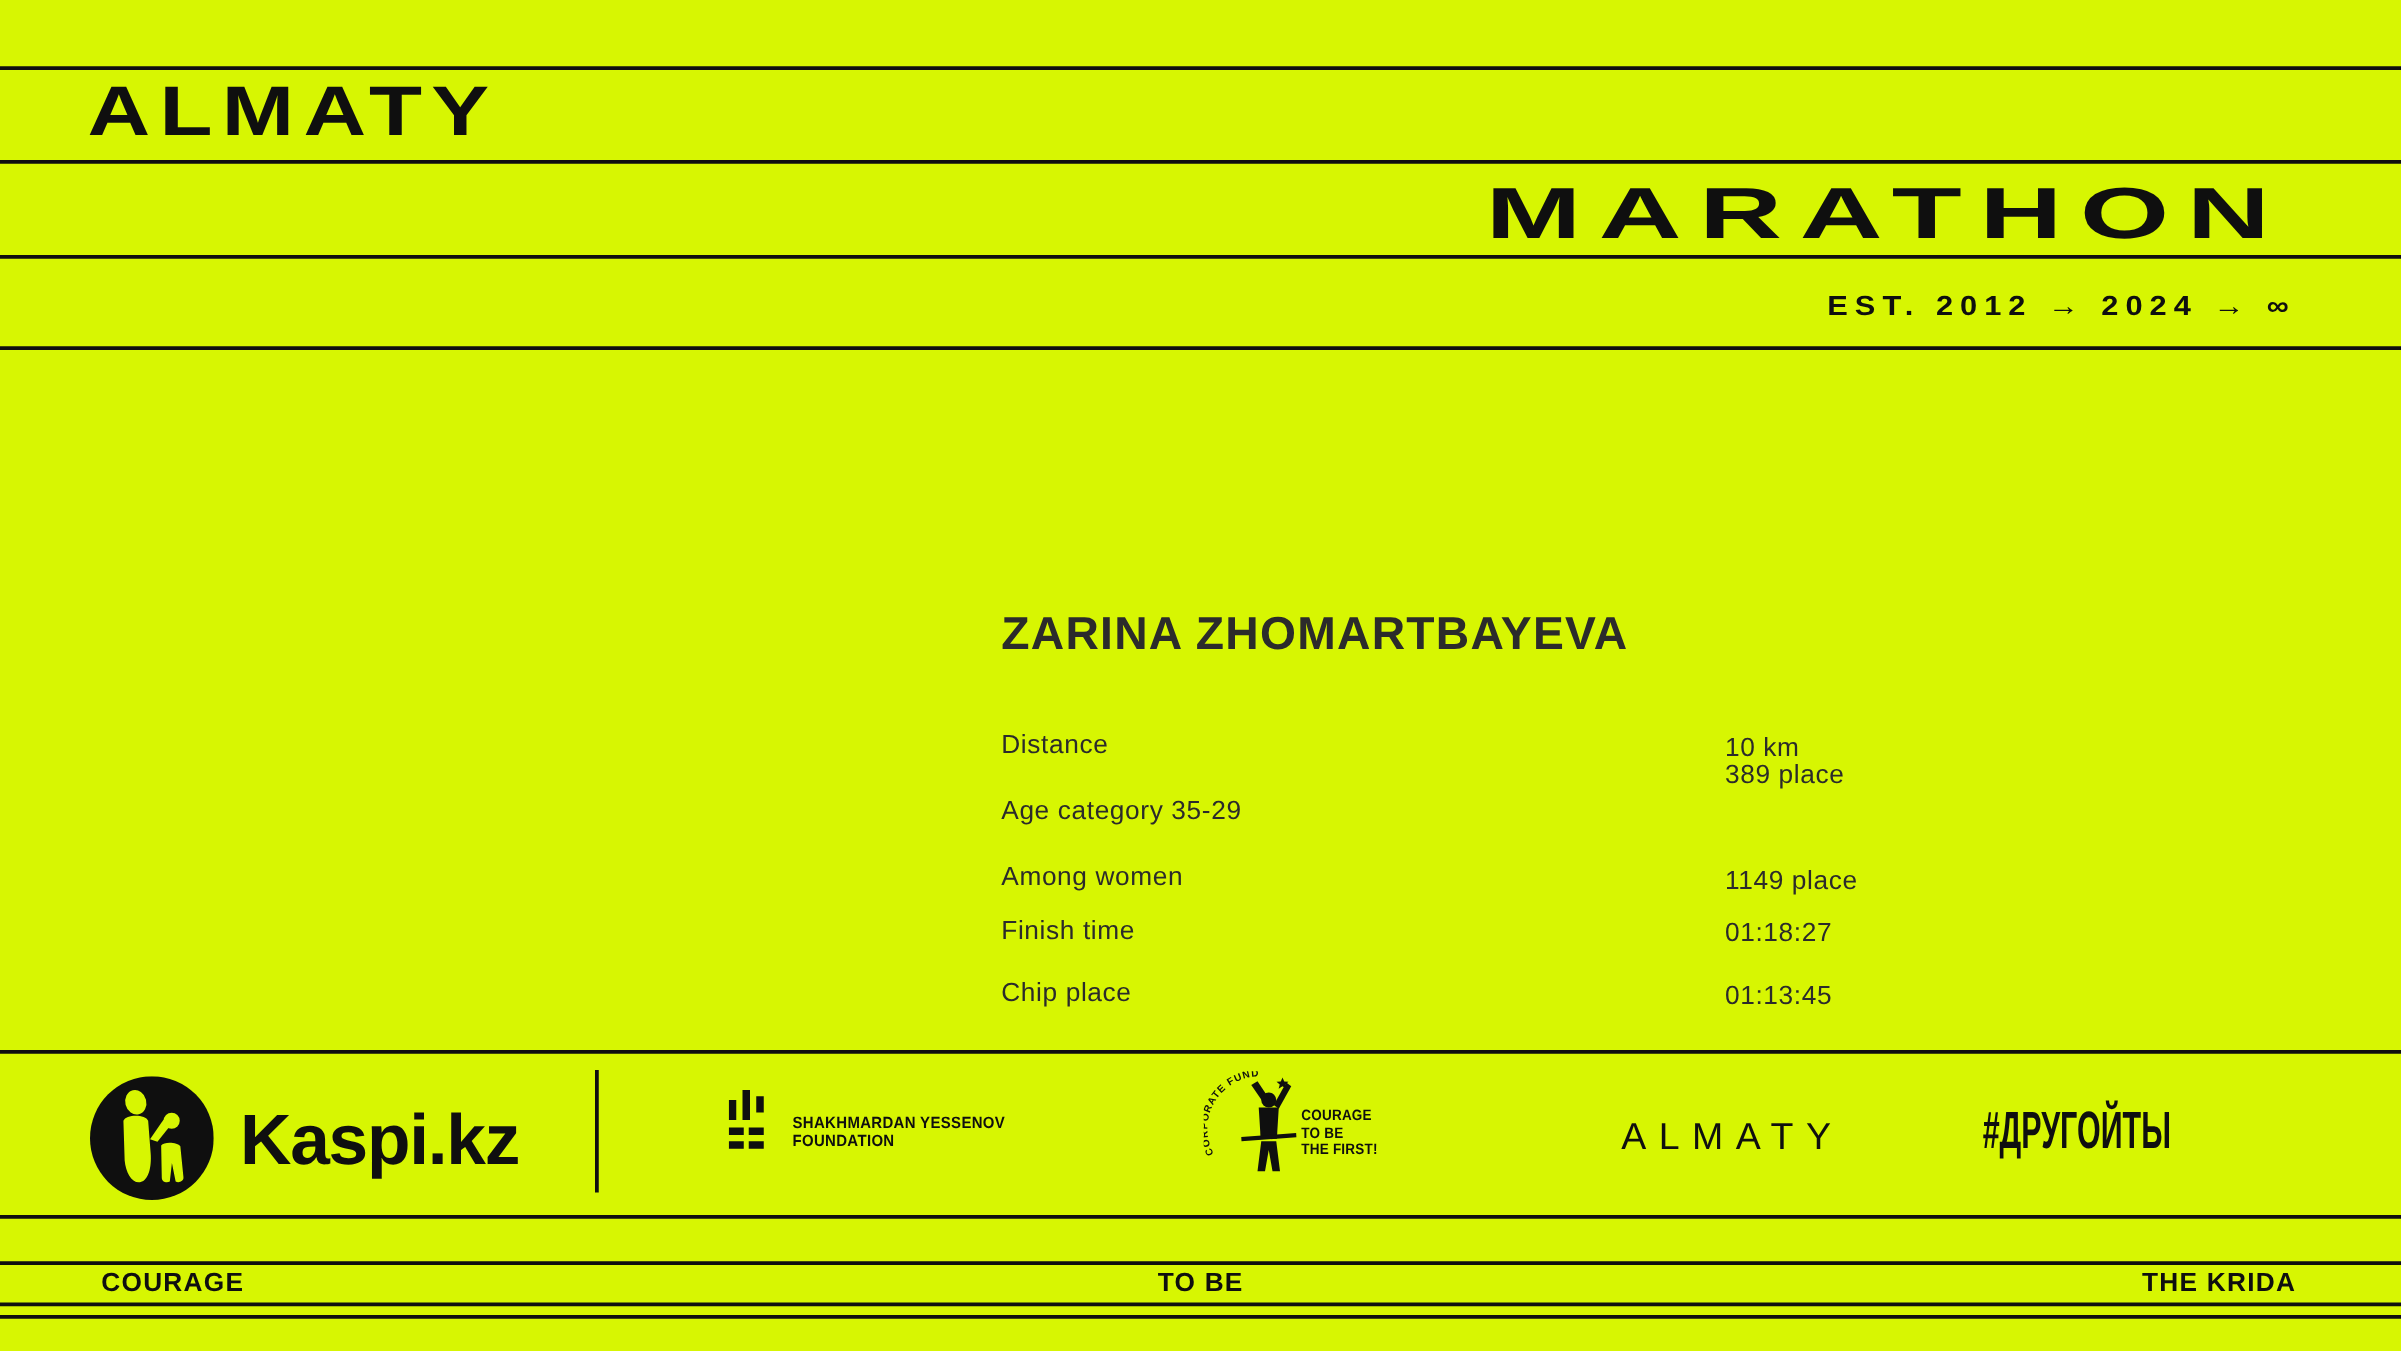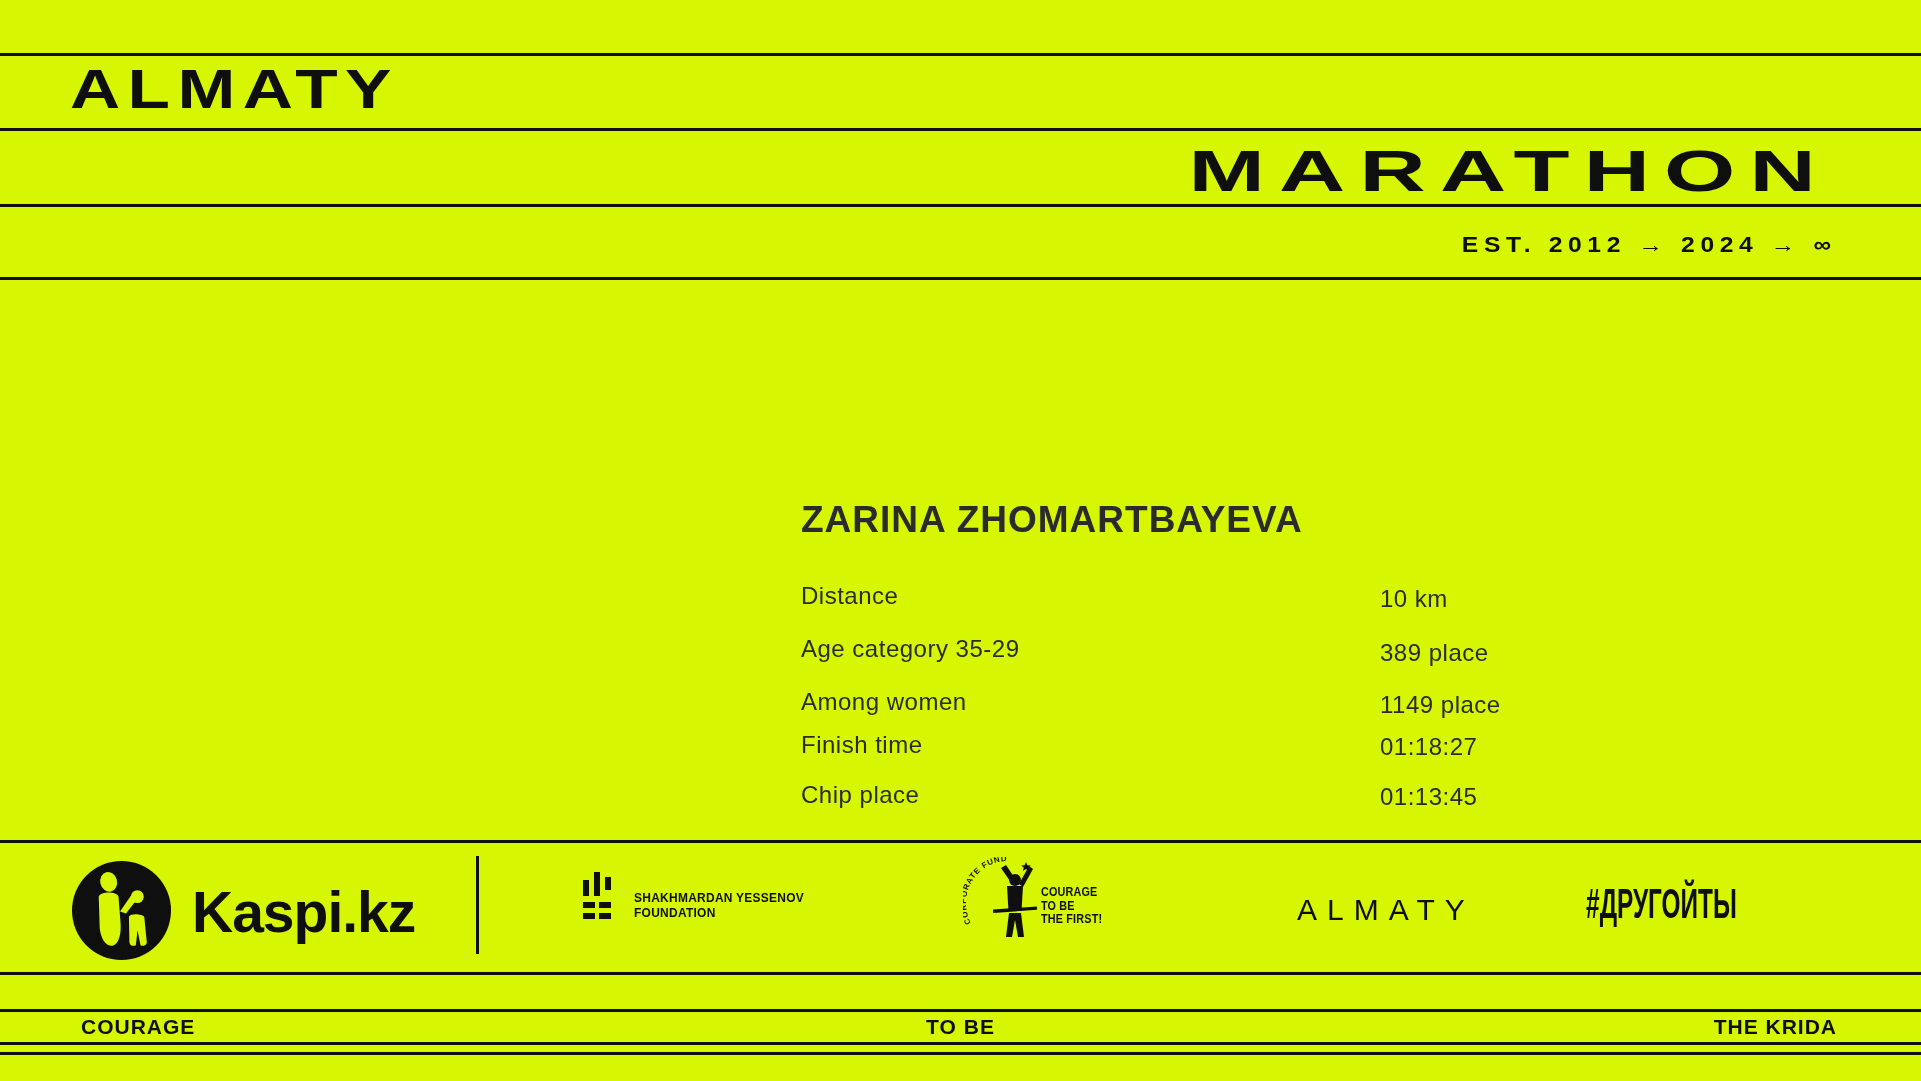--- a/index.html
+++ b/index.html
@@ -26,25 +26,25 @@
     font-weight:bold; letter-spacing:5px; transform:scaleX(1.12);
     transform-origin:right top; white-space:nowrap;
   }
 
   
   .cert-title {
     position:absolute; right:79px; top:323px; font-size:107px; line-height:107px;
     font-weight:normal; letter-spacing:2px; white-space:nowrap;
   }
   .athlete {
-    position:absolute; left:801px; top:501px; font-size:37px; line-height:38px;
+    position:absolute; left:801px; top:488px; font-size:37px; line-height:38px;
     font-weight:bold; letter-spacing:1px; color:#2B2B2B; white-space:nowrap;
   }
   .dlabel, .dvalue {
-    position:absolute; font-size:24px; line-height:29px; color:#2B2B2B;
+    position:absolute; font-size:21px; line-height:29px; color:#2B2B2B;
     letter-spacing:0.5px; white-space:nowrap;
   }
   .dlabel { left:801px; }
   .dvalue { left:1380px; }
 
   
   .kaspi-badge { position:absolute; left:72px; top:861px; width:99px; height:99px; }
   .kaspi-word {
     position:absolute; left:192px; top:884px; font-size:57px; line-height:57px;
     font-weight:bold; letter-spacing:-1px; white-space:nowrap;
@@ -98,21 +98,21 @@
 
   <div class="almaty">ALMATY</div>
   <div class="marathon">MARATHON</div>
   <div class="est">EST. 2012 → 2024 → ∞</div>
 
   <div class="athlete">ZARINA ZHOMARTBAYEVA</div>
 
   <div class="dlabel" style="top:581px">Distance</div>
   <div class="dvalue" style="top:584px">10 km</div>
   <div class="dlabel" style="top:634px">Age category 35-29</div>
-  <div class="dvalue" style="top:638px">389 place</div>
+  <div class="dvalue" style="top:605px">389 place</div>
   <div class="dlabel" style="top:687px">Among women</div>
   <div class="dvalue" style="top:690px">1149 place</div>
   <div class="dlabel" style="top:730px">Finish time</div>
   <div class="dvalue" style="top:732px">01:18:27</div>
   <div class="dlabel" style="top:780px">Chip place</div>
   <div class="dvalue" style="top:782px">01:13:45</div>
 
   <div class="kaspi-badge">
     <svg width="99" height="99" viewBox="0 0 100 100">
       <circle cx="50" cy="50" r="50" fill="#0F0F0F"></circle>

